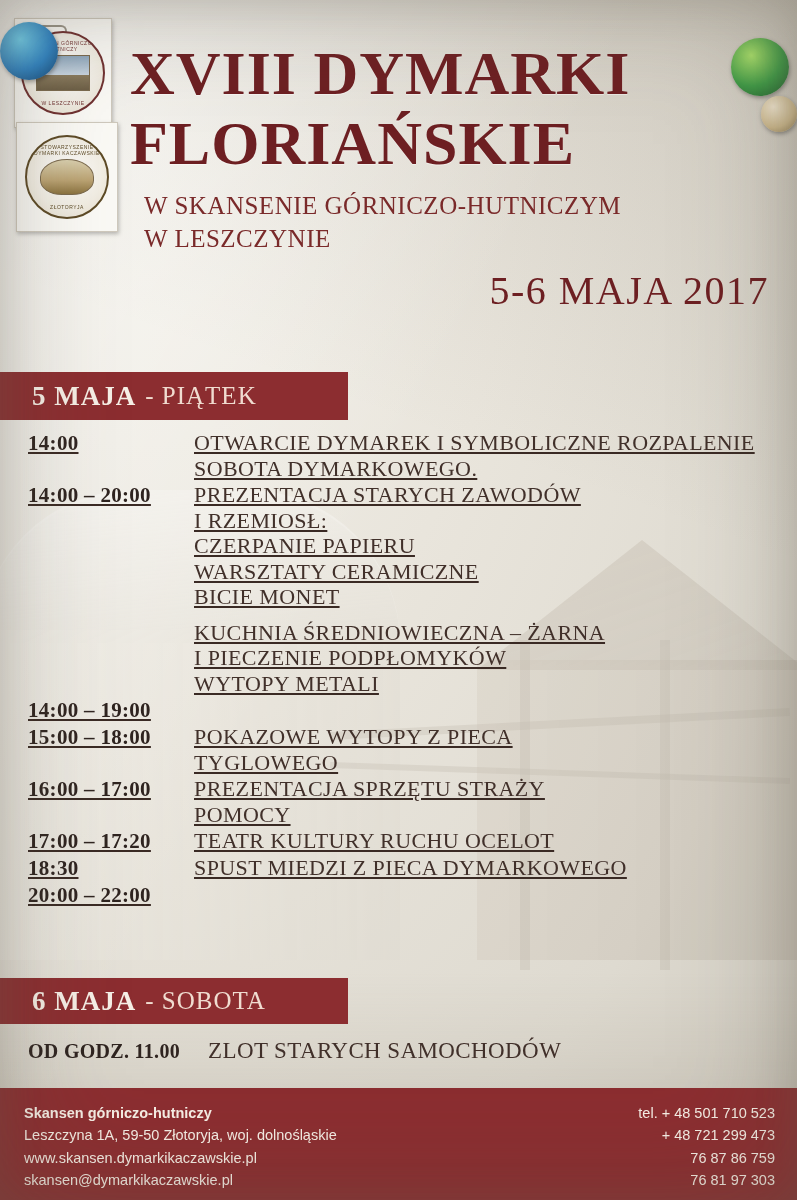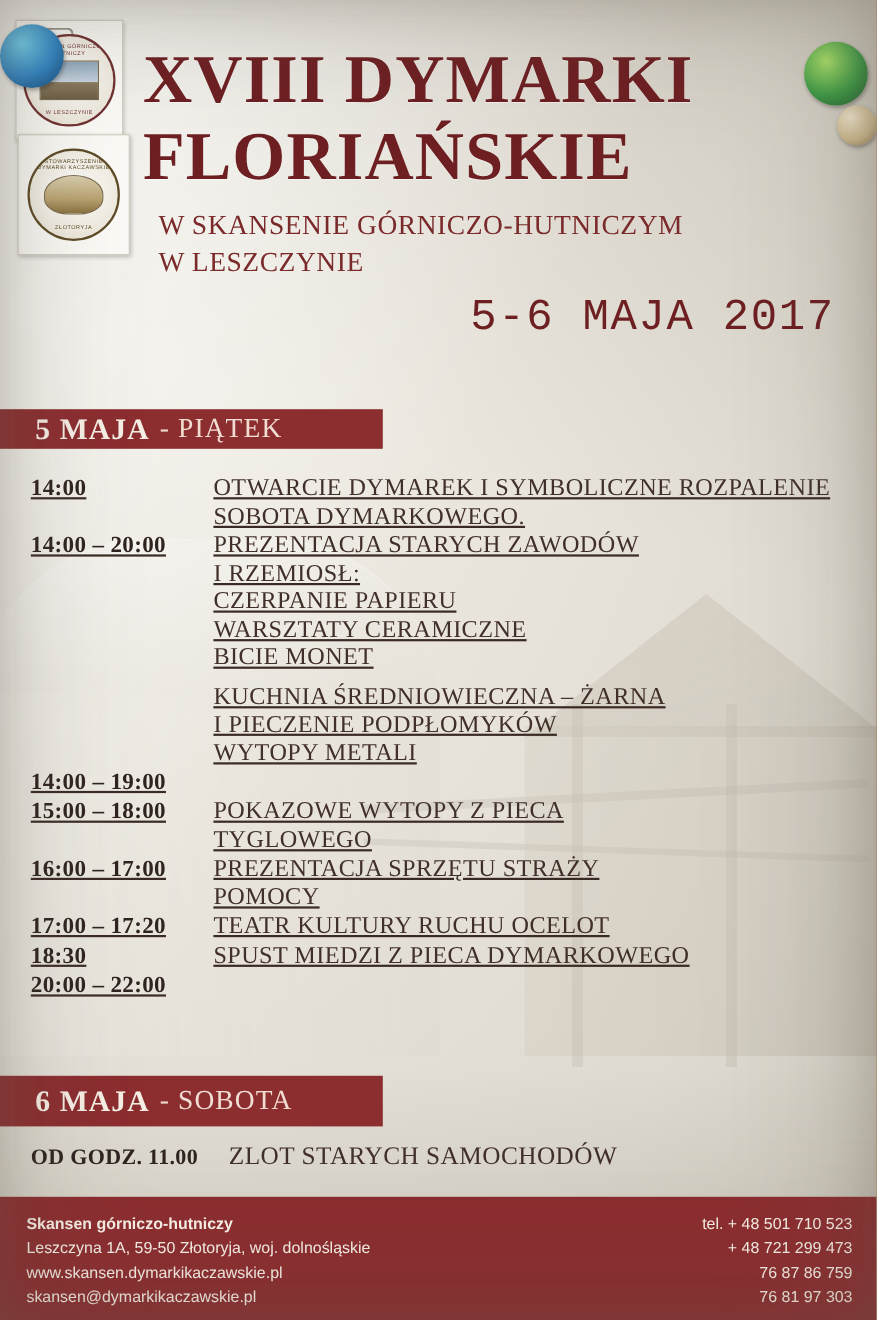--- a/index.html
+++ b/index.html
@@ -6,21 +6,21 @@
     margin: 0;
     padding: 0;
     background: #55504a;
   }
   #poster {
     position: relative;
     width: 797px;
     height: 1200px;
     overflow: hidden;
     font-family: "Liberation Serif", serif;
-    background: #fdba74;
+    background: #ffffff;
   }
   
   .paper {
     position: absolute;
     inset: 0;
     background:
       linear-gradient(118deg, rgba(255,255,255,0.55) 0%, rgba(255,255,255,0.0) 45%),
       linear-gradient(200deg, rgba(120,110,95,0.18) 0%, rgba(255,255,255,0) 38%),
       radial-gradient(ellipse at 18% 12%, #f3f1ea 0%, #e9e5dc 40%, #dedad0 75%, #cfcabf 100%);
   }
@@ -172,41 +172,40 @@
     letter-spacing: 0.5px;
     line-height: 1.35;
   }
   .subtitle2 {
     margin: 2px 0 0 14px;
     font-size: 25px;
     color: #7a2a2a;
     letter-spacing: 0.5px;
   }
   .dates {
-    margin: 14px 20px 0 0;
+    margin: 14px 10px 0 0;
     text-align: right;
     font-size: 40px;
     color: #6d1f22;
     letter-spacing: 1.5px;
-    font-family: Liberation Mono, monospace;
   }
 
   
   .daybar {
     position: absolute;
     left: 0;
     background: #8c2d30;
     color: #f6efe6;
     display: flex;
     align-items: center;
     padding-left: 32px;
     box-sizing: border-box;
     letter-spacing: 1px;
   }
-  #daybar-friday { top: 372px; width: 348px; height: 36px; }
+  #daybar-friday { top: 372px; width: 348px; height: 48px; }
   #daybar-saturday { top: 978px; width: 348px; height: 46px; }
   .daybar .day {
     font-size: 27px;
     font-weight: bold;
   }
   .daybar .dow {
     font-size: 25px;
     margin-left: 9px;
     color: #f0dcd0;
   }

